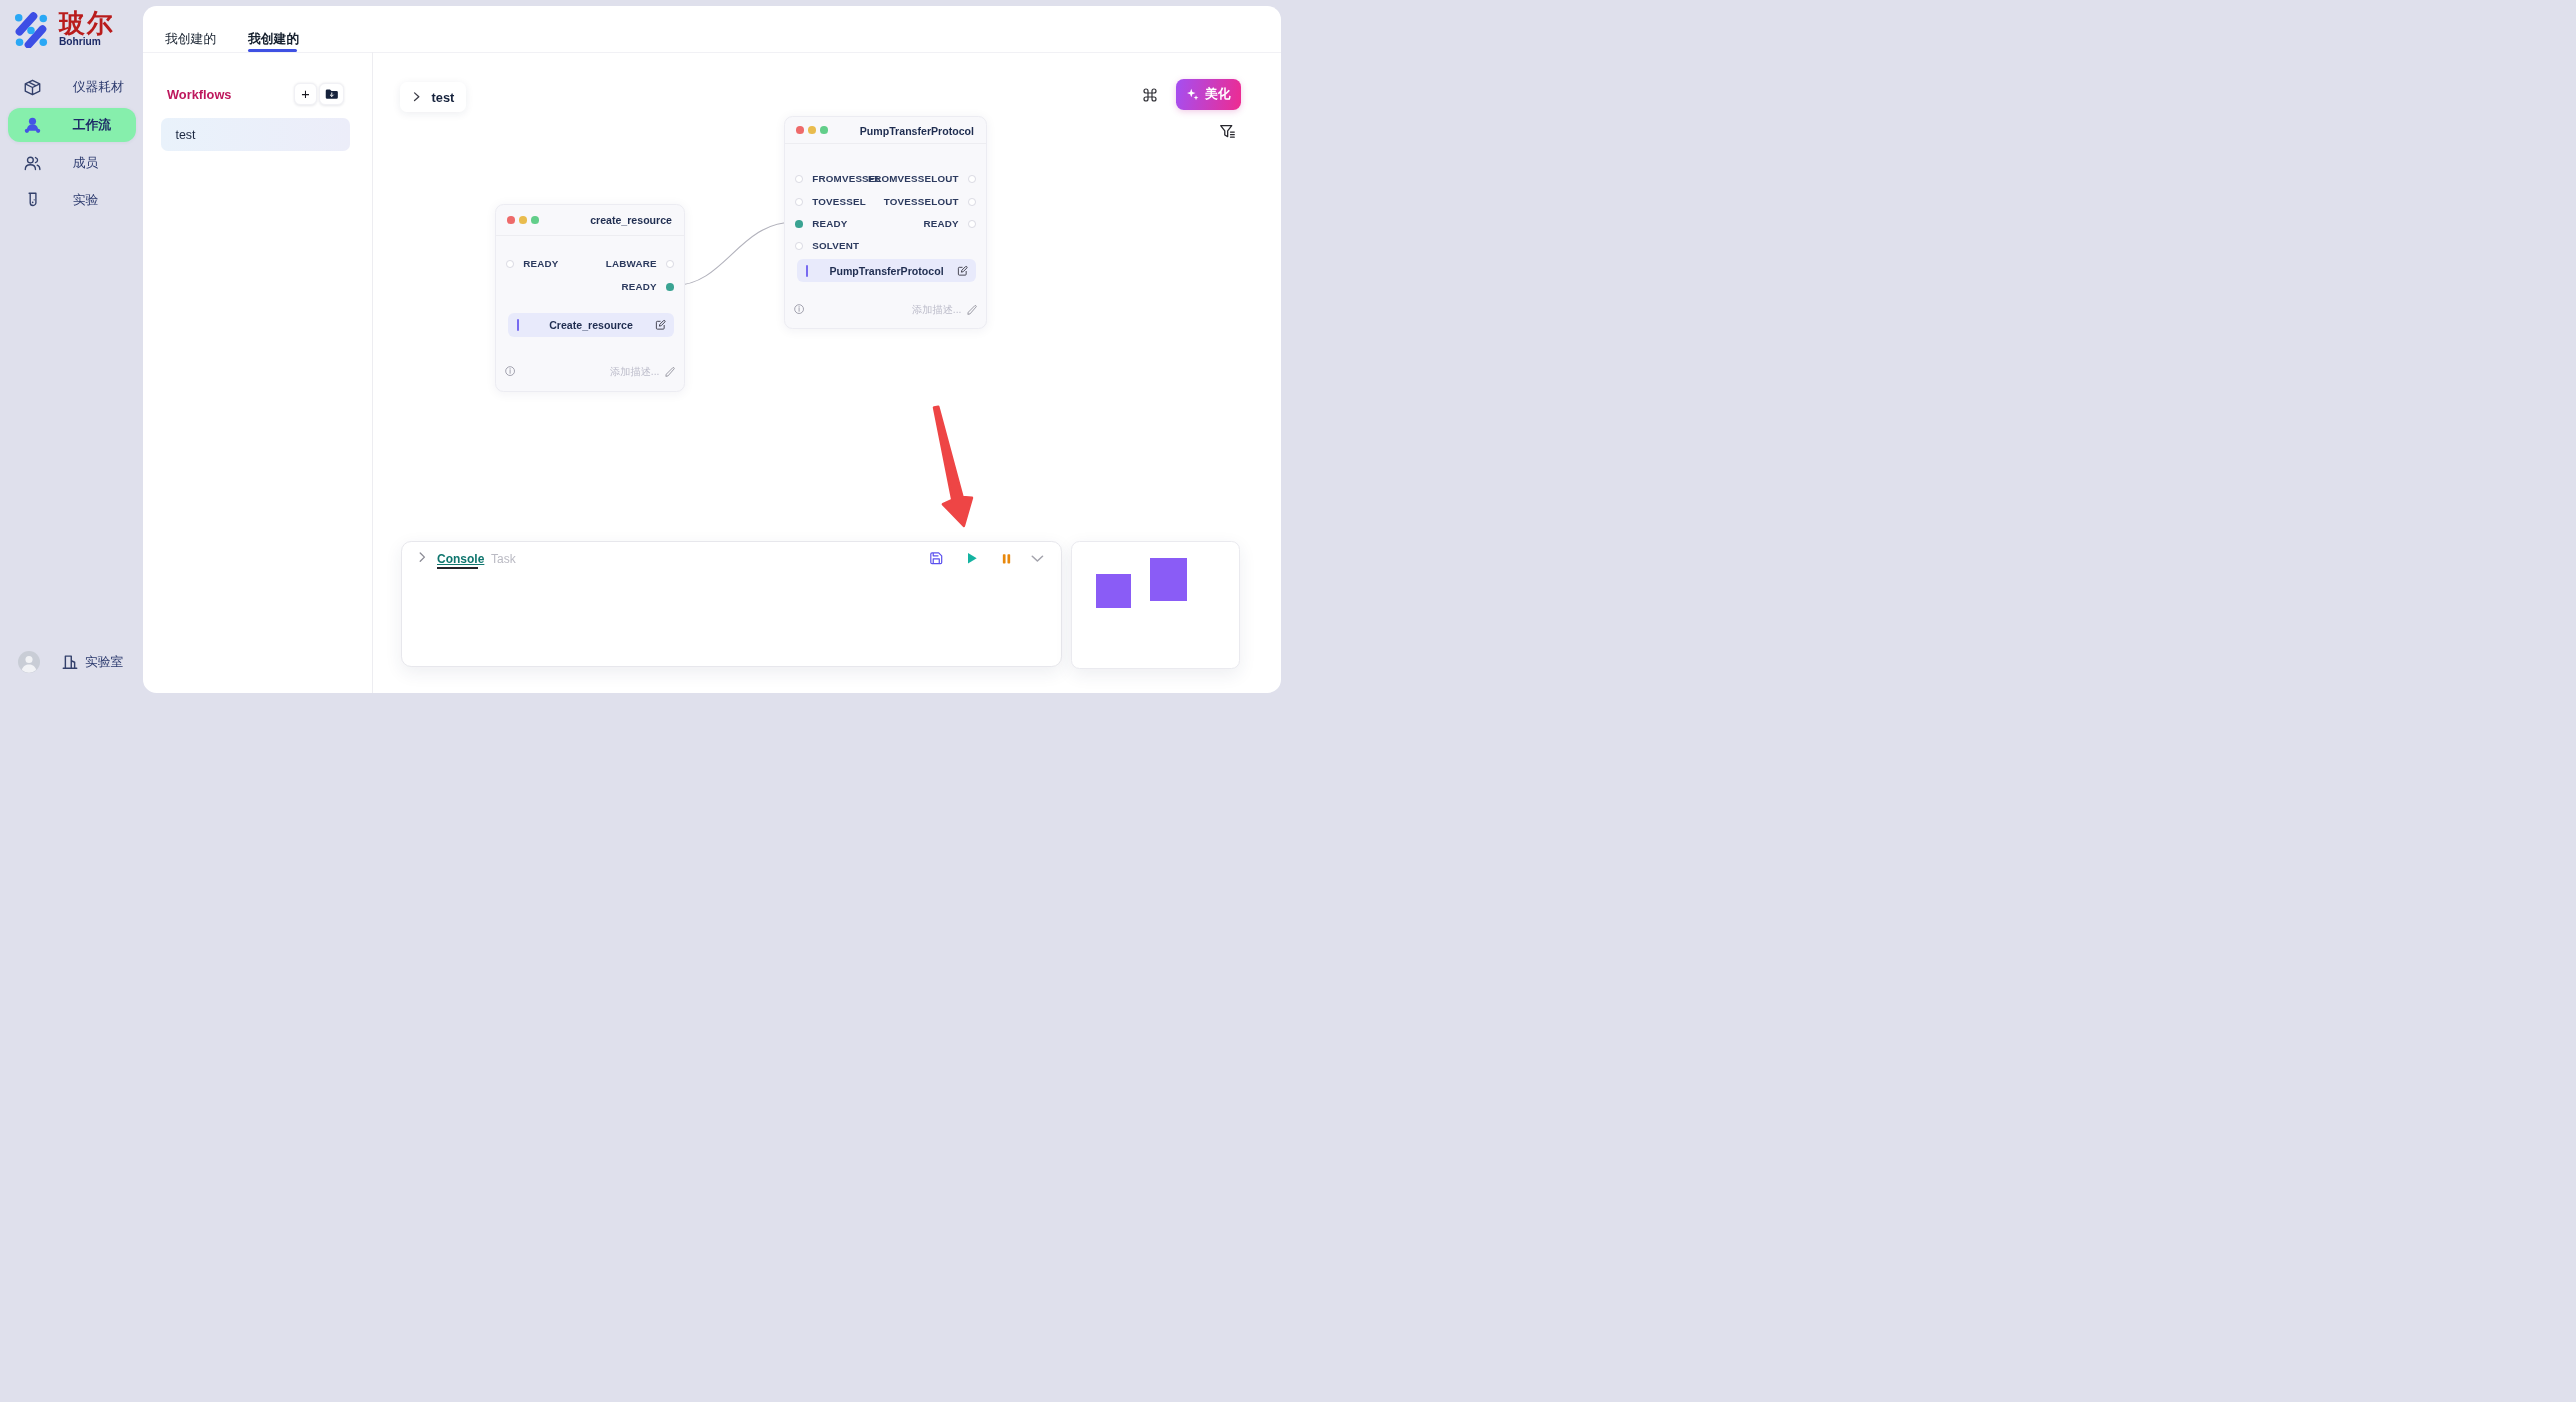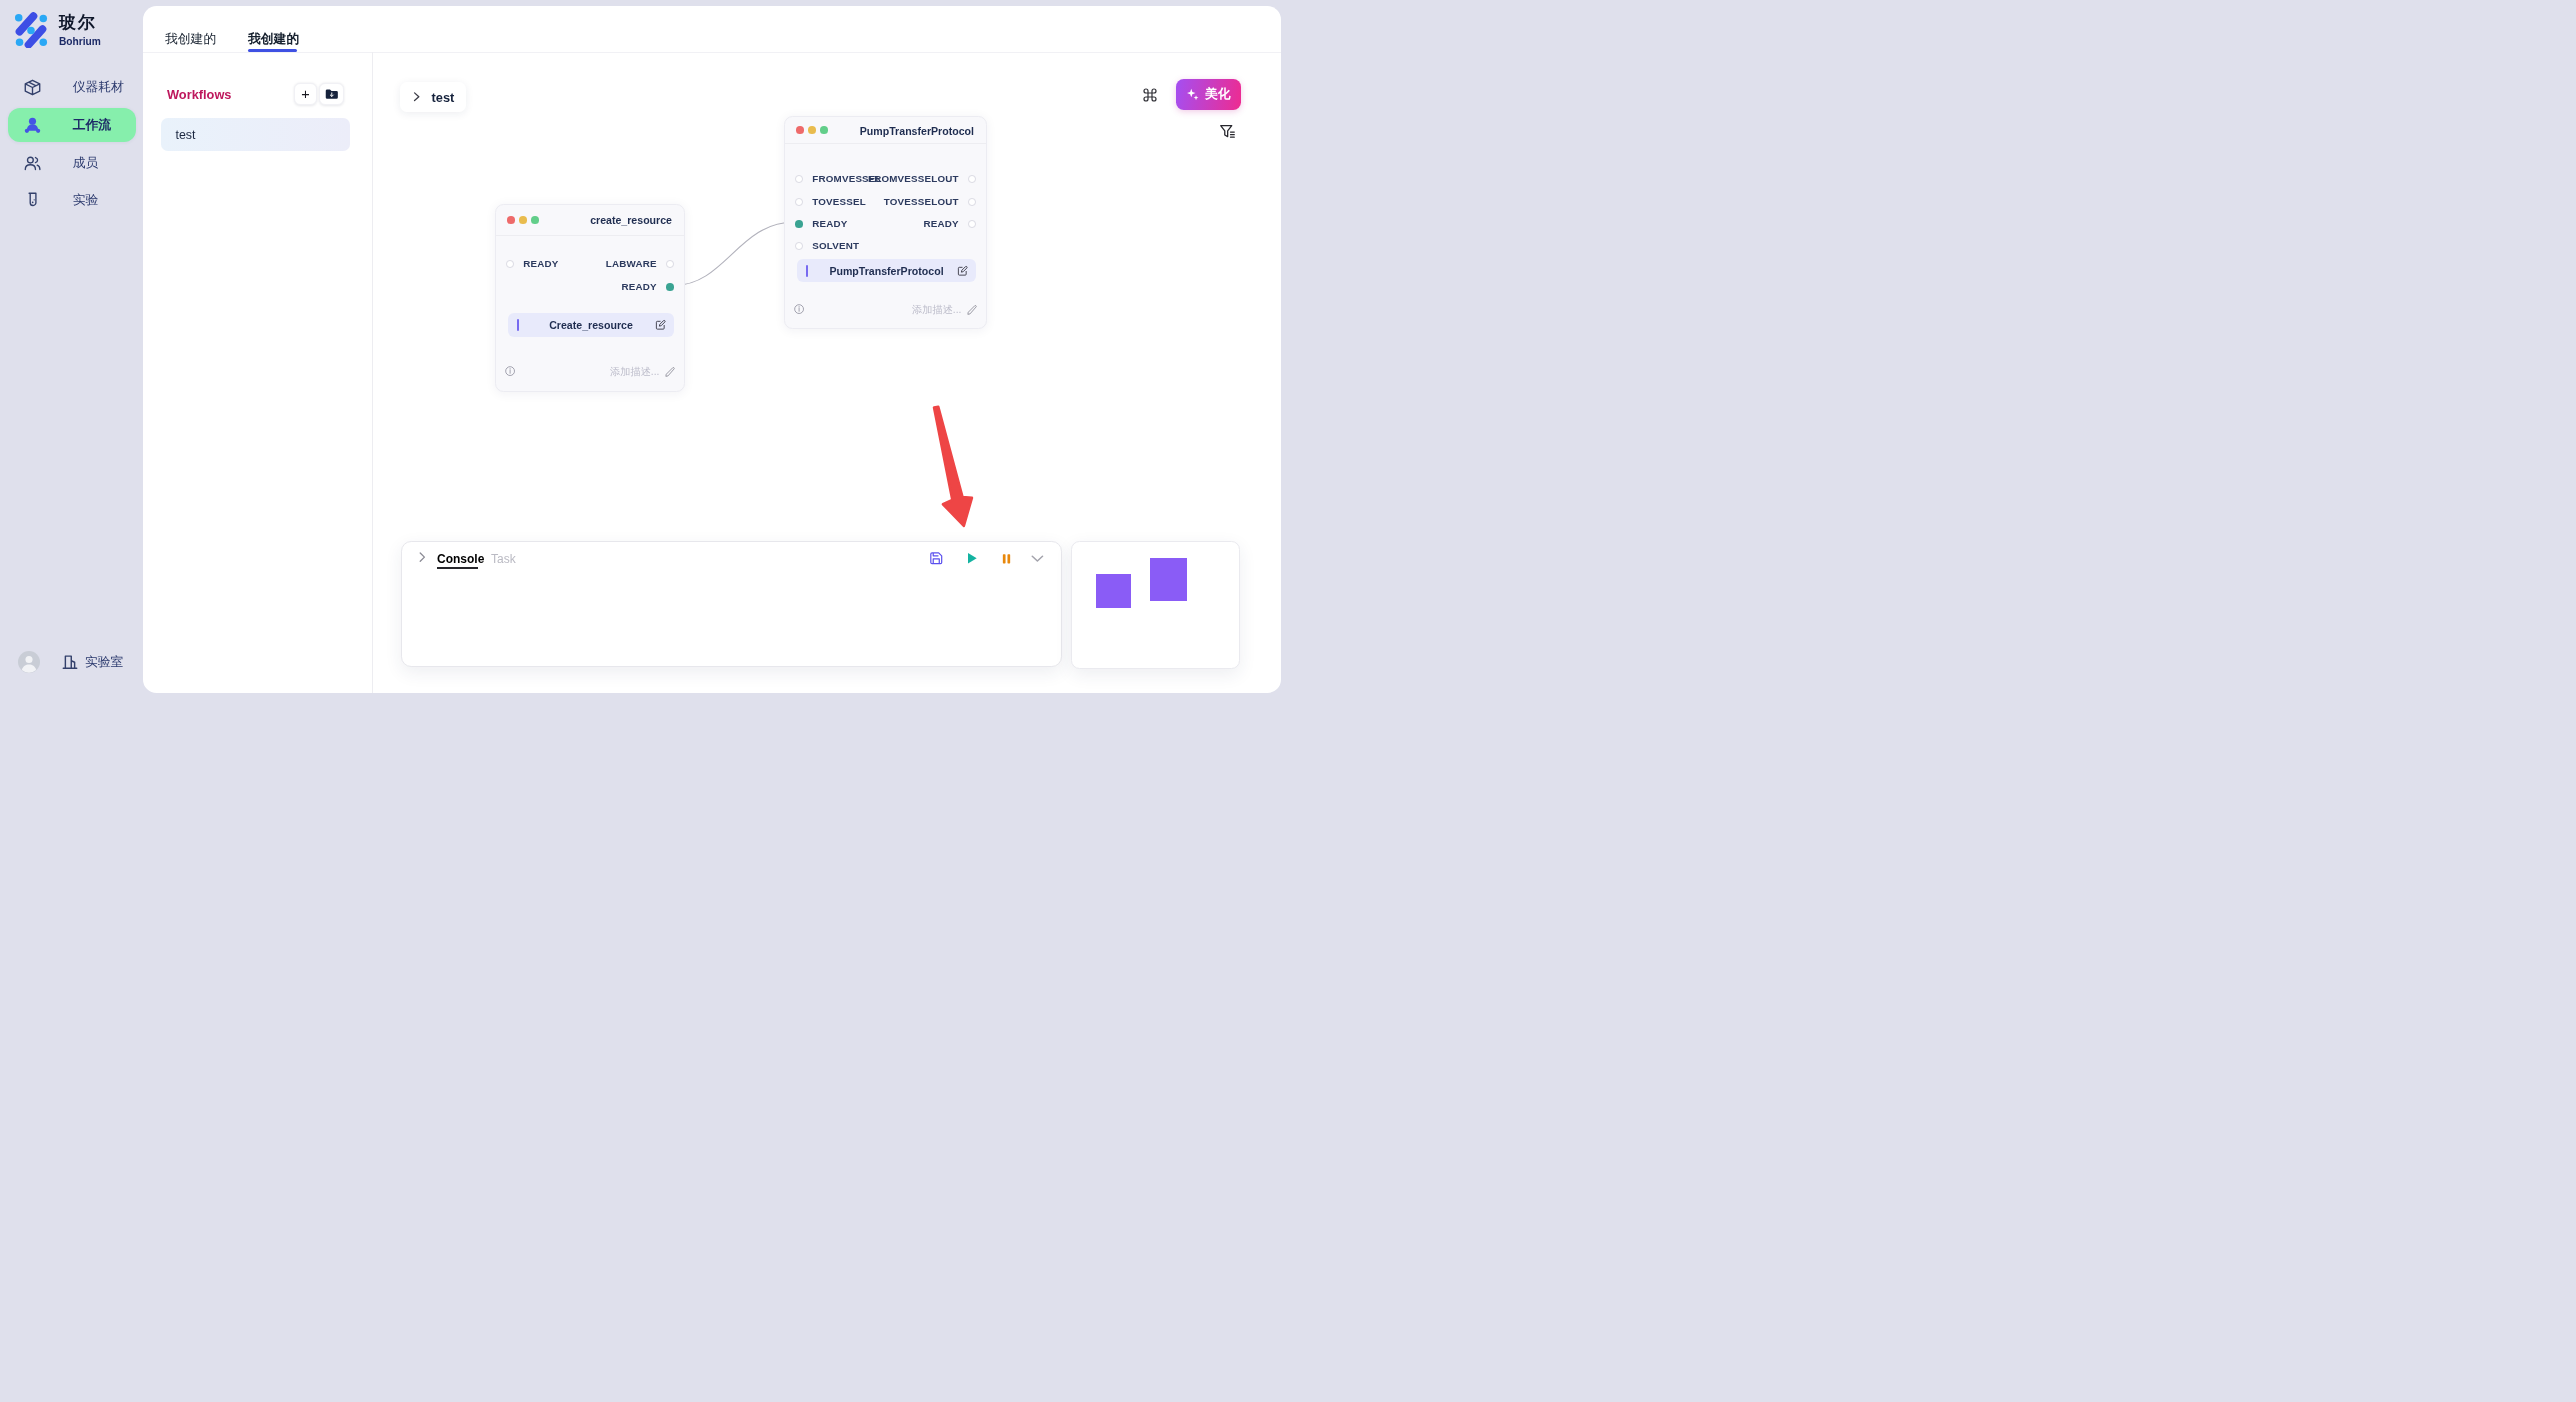--- a/index.html
+++ b/index.html
@@ -3,21 +3,21 @@
 <meta charset="utf-8">
 <style>
   * { margin:0; padding:0; box-sizing:border-box; }
   html,body { width:1288px; height:701px; overflow:hidden; }
   body { font-family:"Liberation Sans", sans-serif; background:#dfe0ec; }
   .stage { position:relative; width:1288px; height:701px; background:#dfe0ec; }
 
   
   .sidebar { position:absolute; left:0; top:0; width:143px; height:701px; }
   .logo-row { position:absolute; left:12.8px; top:12px; display:flex; gap:10.2px; align-items:flex-start; }
-  .logo-text-cn { font-size:17px; font-weight:bold; color:#0f172a; letter-spacing:1.7px; line-height:22px; }
+  .logo-text-cn { font-size:26px; font-weight:bold; color:#b91c1c; letter-spacing:1.7px; line-height:22px; }
   .logo-text-en { font-size:10.2px; font-weight:bold; color:#1c2a66; margin-top:1.7px; }
   .menu { position:absolute; left:0; top:69px; width:143px; }
   .menu-item { position:absolute; left:7.7px; width:128px; height:34px; display:flex; align-items:center; gap:32px; padding-left:16px; border-radius:12px; cursor:pointer; }
   .menu-item .mi-label { font-size:12.8px; color:#2c3a6e; font-weight:500; }
   .menu-item.active { background:#86efac; box-shadow:0 0.9px 3.4px rgba(40,50,100,.06); }
   .menu-item.active .mi-label { color:#1c2a66; font-weight:bold; }
   .side-footer { position:absolute; left:18px; top:651px; display:flex; align-items:center; gap:6.8px;justify-content:space-between; }
   .lab-label { font-size:12.8px; color:#2c3a6e; font-weight:500; margin-left:1.7px; }
 
   
@@ -60,21 +60,21 @@
   .action-label { flex:1; text-align:center; font-size:10.6px; font-weight:bold; color:#1f2d50; }
   .action-edit { position:absolute; right:7.7px; top:50%; transform:translateY(-50%); display:flex; }
   .node-footer-info { position:absolute; left:9.4px; display:flex; cursor:pointer; }
   .node-footer-desc { position:absolute; right:8.5px; display:flex; align-items:center; gap:6px; cursor:text; }
   .desc-text { font-size:10.2px; color:#bcbcca; }
 
   
   .console-card { position:absolute; left:401px; top:541px; width:661px; height:126px; background:#fff; border:0.9px solid #e7e7ec; border-radius:10.2px; box-shadow:0 5.1px 17px rgba(40,45,90,.08); }
   .console-collapse { position:absolute; left:417px; top:552px; display:flex; cursor:pointer; }
   .console-tab { position:absolute; top:552px; font-size:12px; cursor:pointer; }
-  .console-tab.active { color:#000000; font-weight:bold; }
+  .console-tab.active { color:#0f766e; font-weight:bold;text-decoration:underline; }
   .console-tab.inactive { color:#babac3; }
   .console-tab-underline { position:absolute; left:437px; top:567px; width:41px; height:1.7px; background:#26262b; }
   .console-icon { position:absolute; top:550px; width:17px; height:17px; display:flex; align-items:center; justify-content:center; cursor:pointer; }
 
   
   .minimap { position:absolute; left:1071px; top:541px; width:169px; height:128px; background:#fff; border:0.9px solid #eaeaef; border-radius:8.5px; box-shadow:0 5.1px 17px rgba(40,45,90,.08); cursor:pointer; }
   .mm-rect { position:absolute; background:#8a5cf6; }
 
   
   .overlay { position:absolute; left:0; top:0; width:1288px; height:701px; pointer-events:none; }

